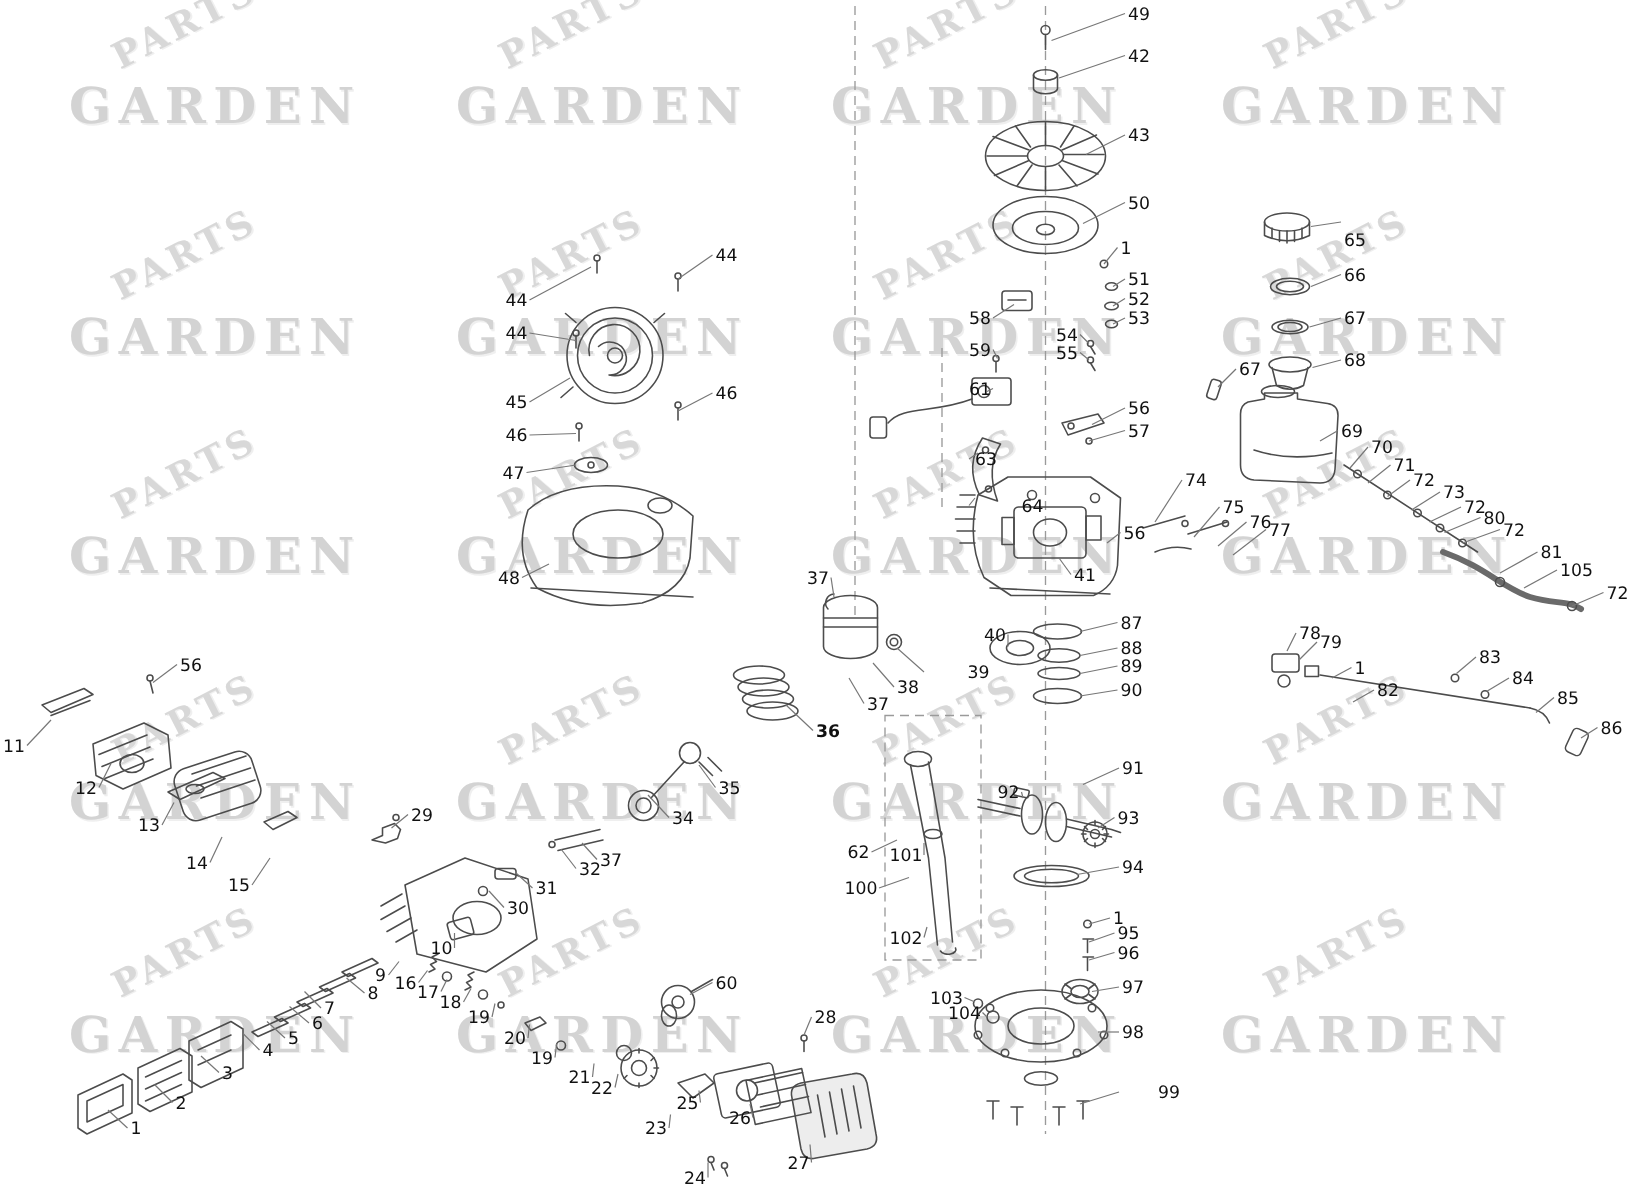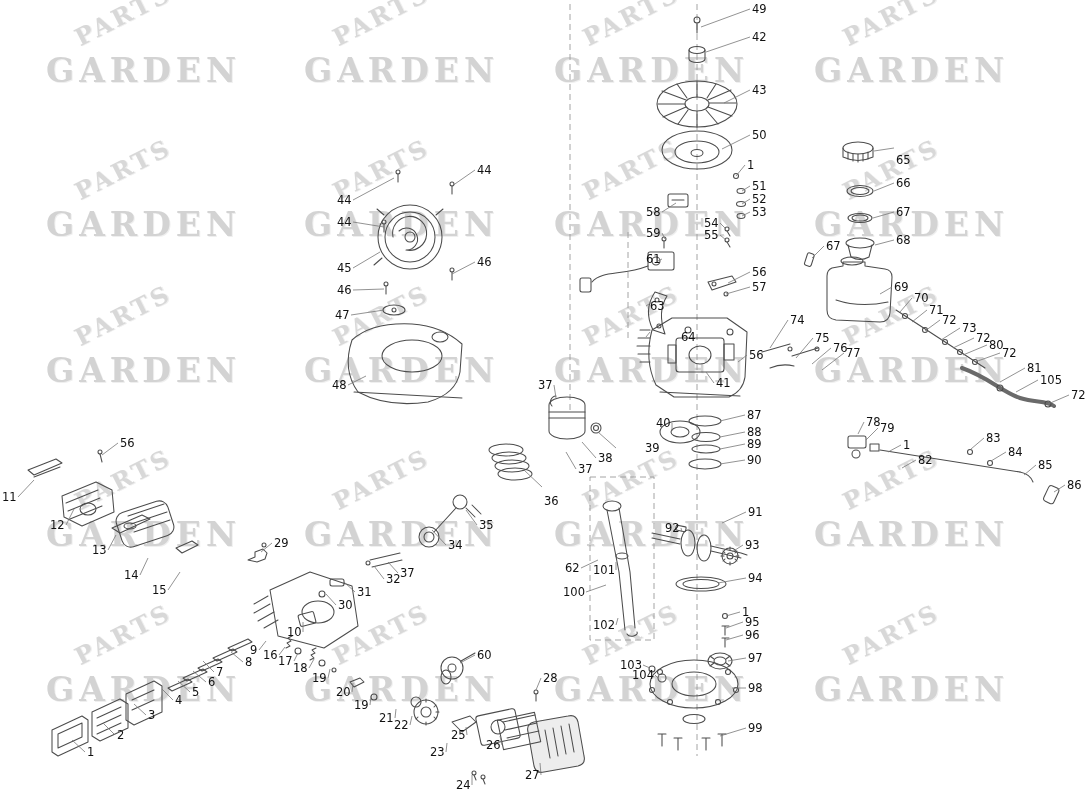--- a/index.html
+++ b/index.html
@@ -599,21 +599,21 @@
     <div class="callout" style="left: 846px; top: 353px;">77</div>
     <div class="callout" style="left: 747px; top: 415px;">87</div>
     <div class="callout" style="left: 747px; top: 432px;">88</div>
     <div class="callout" style="left: 747px; top: 444px;">89</div>
     <div class="callout" style="left: 747px; top: 460px;">90</div>
     <div class="callout" style="left: 656px; top: 423px;">40</div>
     <div class="callout" style="left: 538px; top: 385px;">37</div>
     <div class="callout" style="left: 645px; top: 448px;">39</div>
     <div class="callout" style="left: 598px; top: 458px;">38</div>
     <div class="callout" style="left: 578px; top: 469px;">37</div>
-    <div class="callout" style="left: 544px; top: 501px;">36</div>
+    <div class="callout" style="left: 544px; top: 487px; font-weight: bold;">36</div>
     <div class="callout" style="left: 479px; top: 525px;">35</div>
     <div class="callout" style="left: 448px; top: 545px;">34</div>
     <div class="callout" style="left: 400px; top: 573px;">37</div>
     <div class="callout" style="left: 386px; top: 579px;">32</div>
     <div class="callout" style="left: 357px; top: 592px;">31</div>
     <div class="callout" style="left: 338px; top: 605px;">30</div>
     <div class="callout" style="left: 896px; top: 160px;">65</div>
     <div class="callout" style="left: 896px; top: 183px;">66</div>
     <div class="callout" style="left: 896px; top: 212px;">67</div>
     <div class="callout" style="left: 896px; top: 240px;">68</div>
@@ -639,21 +639,21 @@
     <div class="callout" style="left: 1067px; top: 485px;">86</div>
     <div class="callout" style="left: 748px; top: 512px;">91</div>
     <div class="callout" style="left: 665px; top: 528px;">92</div>
     <div class="callout" style="left: 745px; top: 545px;">93</div>
     <div class="callout" style="left: 748px; top: 578px;">94</div>
     <div class="callout" style="left: 742px; top: 612px;">1</div>
     <div class="callout" style="left: 745px; top: 622px;">95</div>
     <div class="callout" style="left: 745px; top: 635px;">96</div>
     <div class="callout" style="left: 748px; top: 658px;">97</div>
     <div class="callout" style="left: 748px; top: 688px;">98</div>
-    <div class="callout" style="left: 748px; top: 728px; text-align: center;">99</div>
+    <div class="callout" style="left: 772px; top: 728px; text-align: center;">99</div>
     <div class="callout" style="left: 620px; top: 665px;">103</div>
     <div class="callout" style="left: 632px; top: 675px;">104</div>
     <div class="callout" style="left: 565px; top: 568px;">62</div>
     <div class="callout" style="left: 593px; top: 570px;">101</div>
     <div class="callout" style="left: 563px; top: 592px;">100</div>
     <div class="callout" style="left: 593px; top: 625px;">102</div>
     <div class="callout" style="left: 477px; top: 170px;">44</div>
     <div class="callout" style="left: 337px; top: 200px;">44</div>
     <div class="callout" style="left: 337px; top: 222px;">44</div>
     <div class="callout" style="left: 337px; top: 268px;">45</div>

